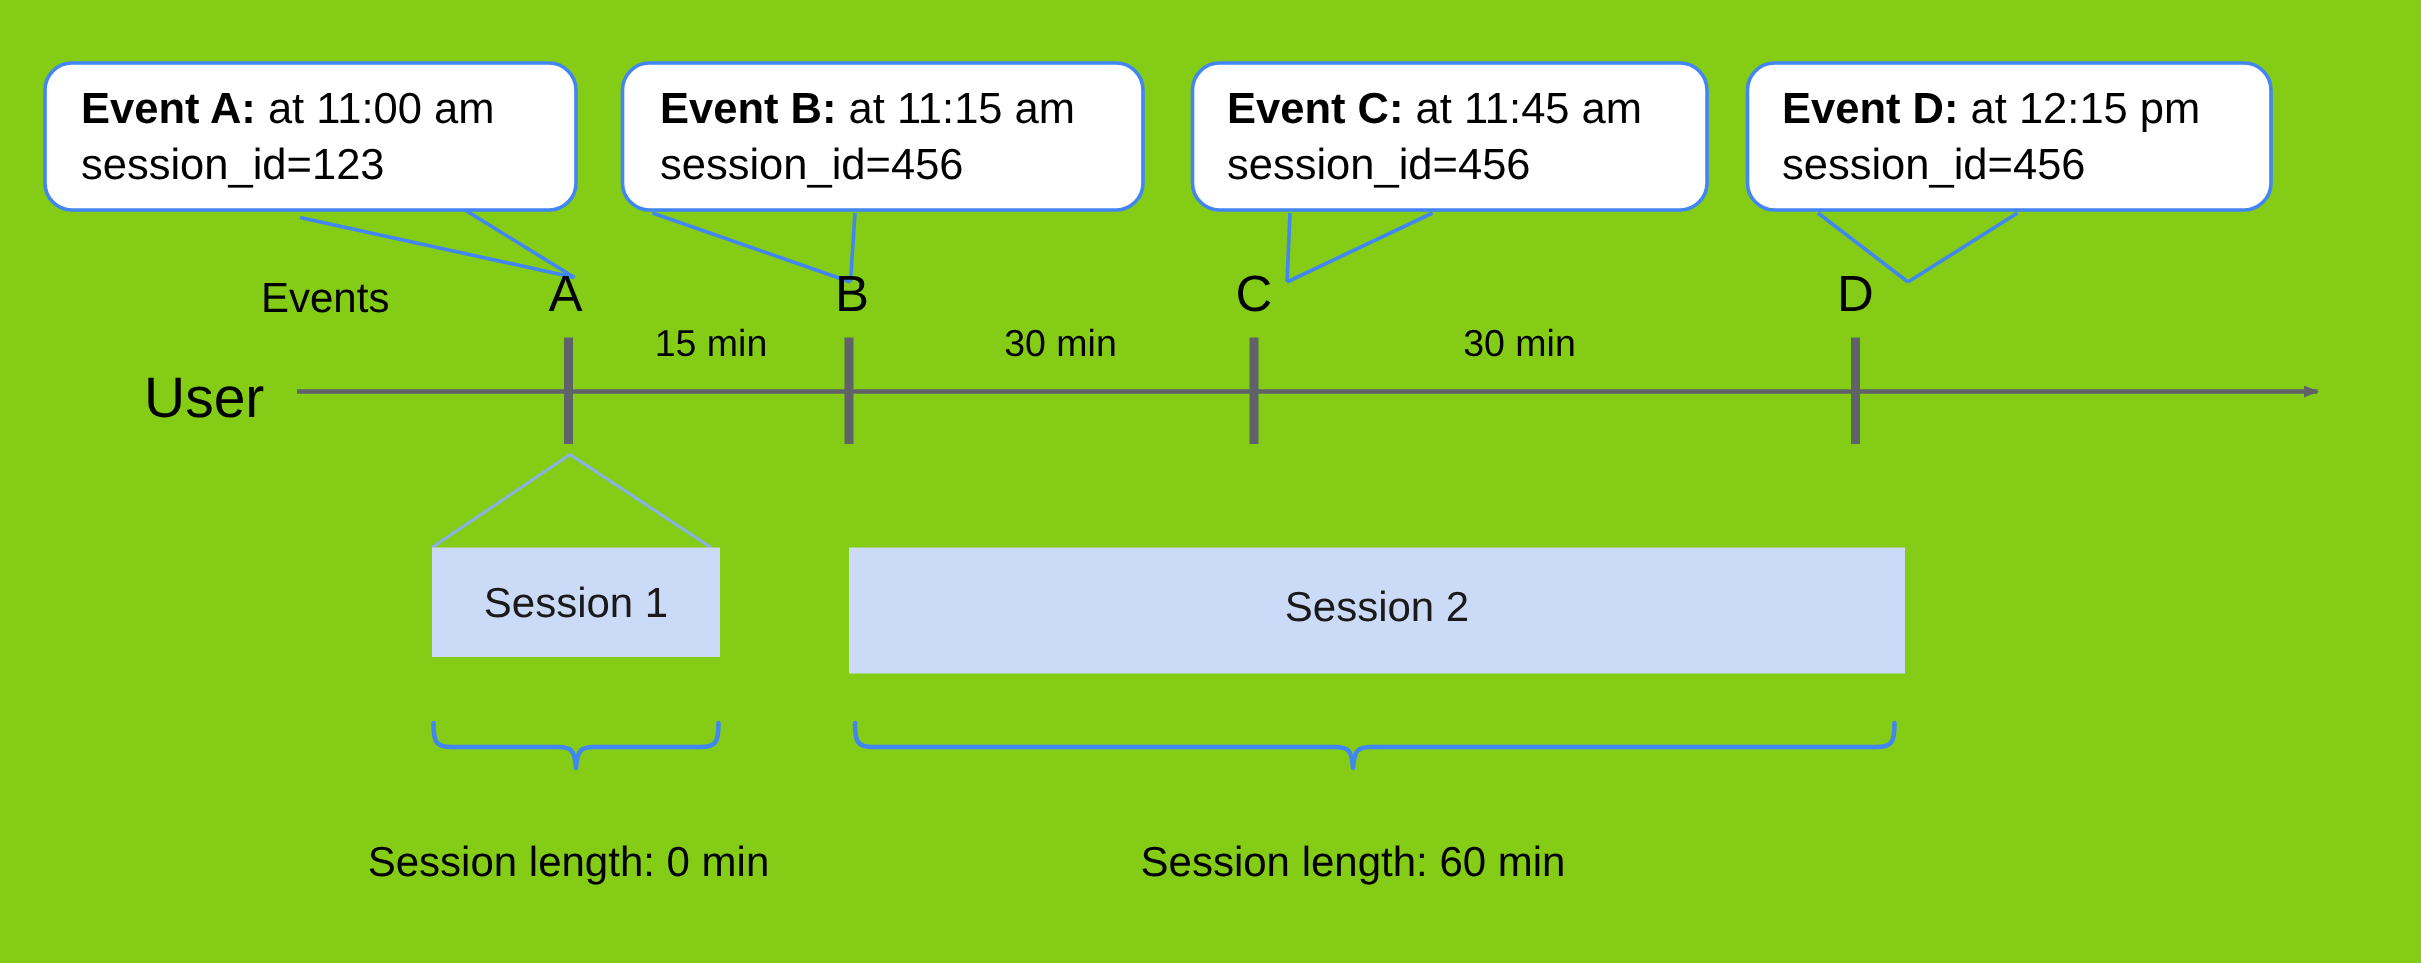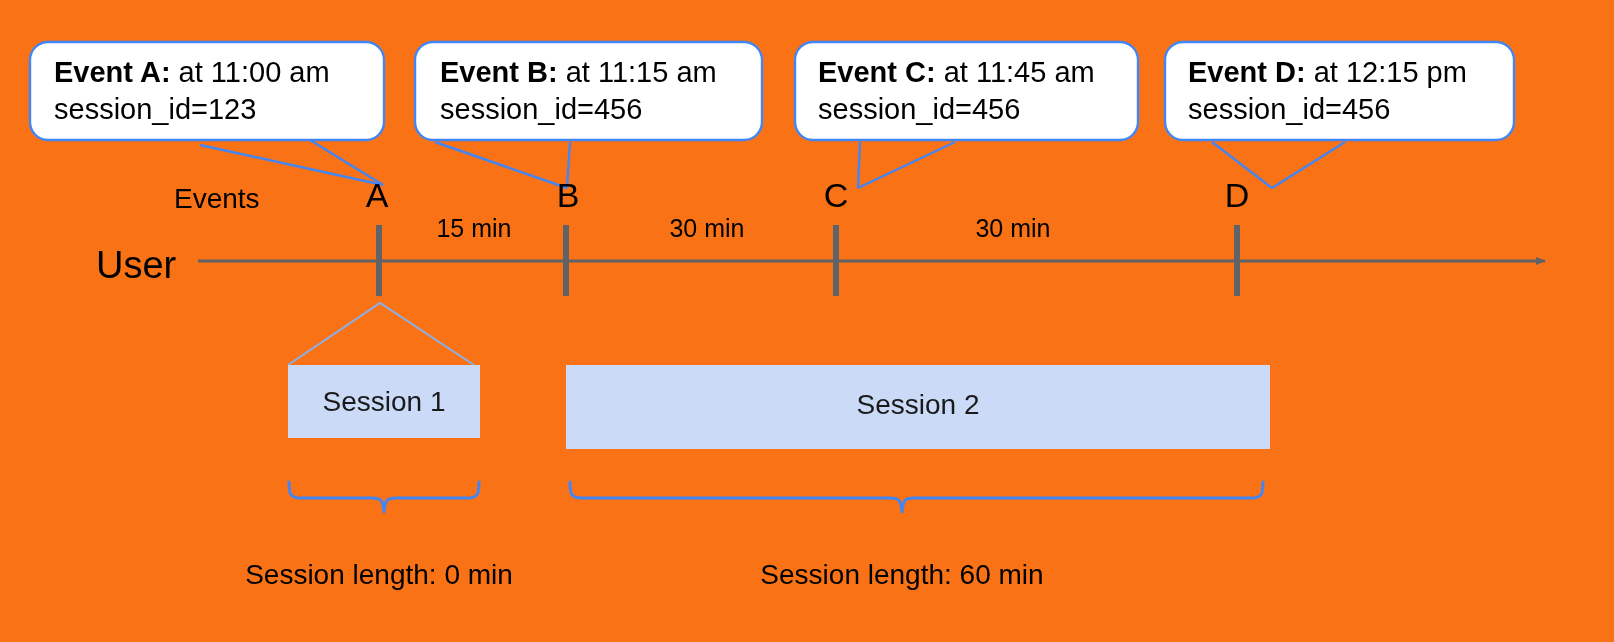--- a/index.html
+++ b/index.html
@@ -4,21 +4,21 @@
 <style>
   html, body {
     margin: 0;
     padding: 0;
     background: #ffffff;
   }
   #stage {
     position: relative;
     width: 1614px;
     height: 642px;
-    background: #f97316;
+    background: #84cc16;
     overflow: hidden;
     font-family: "Liberation Sans", sans-serif;
   }
   #stage svg {
     position: absolute;
     inset: 0;
     width: 1614px;
     height: 642px;
   }
   .callout-text {

